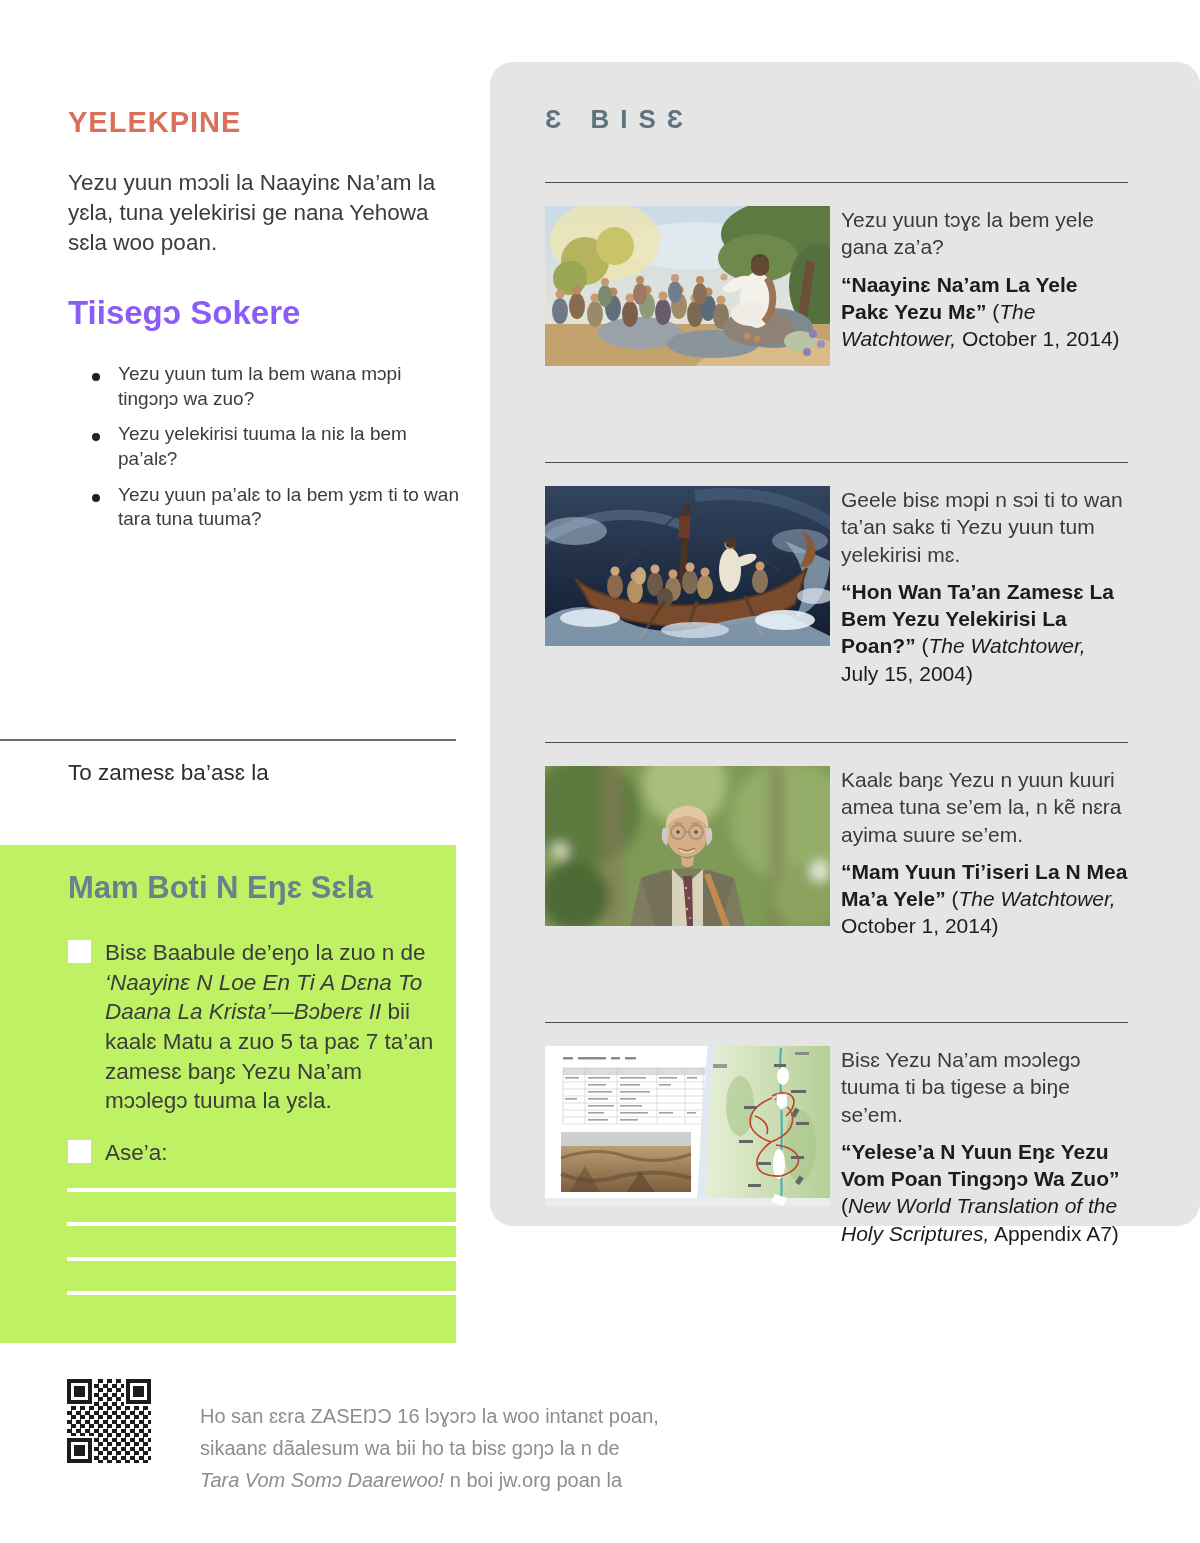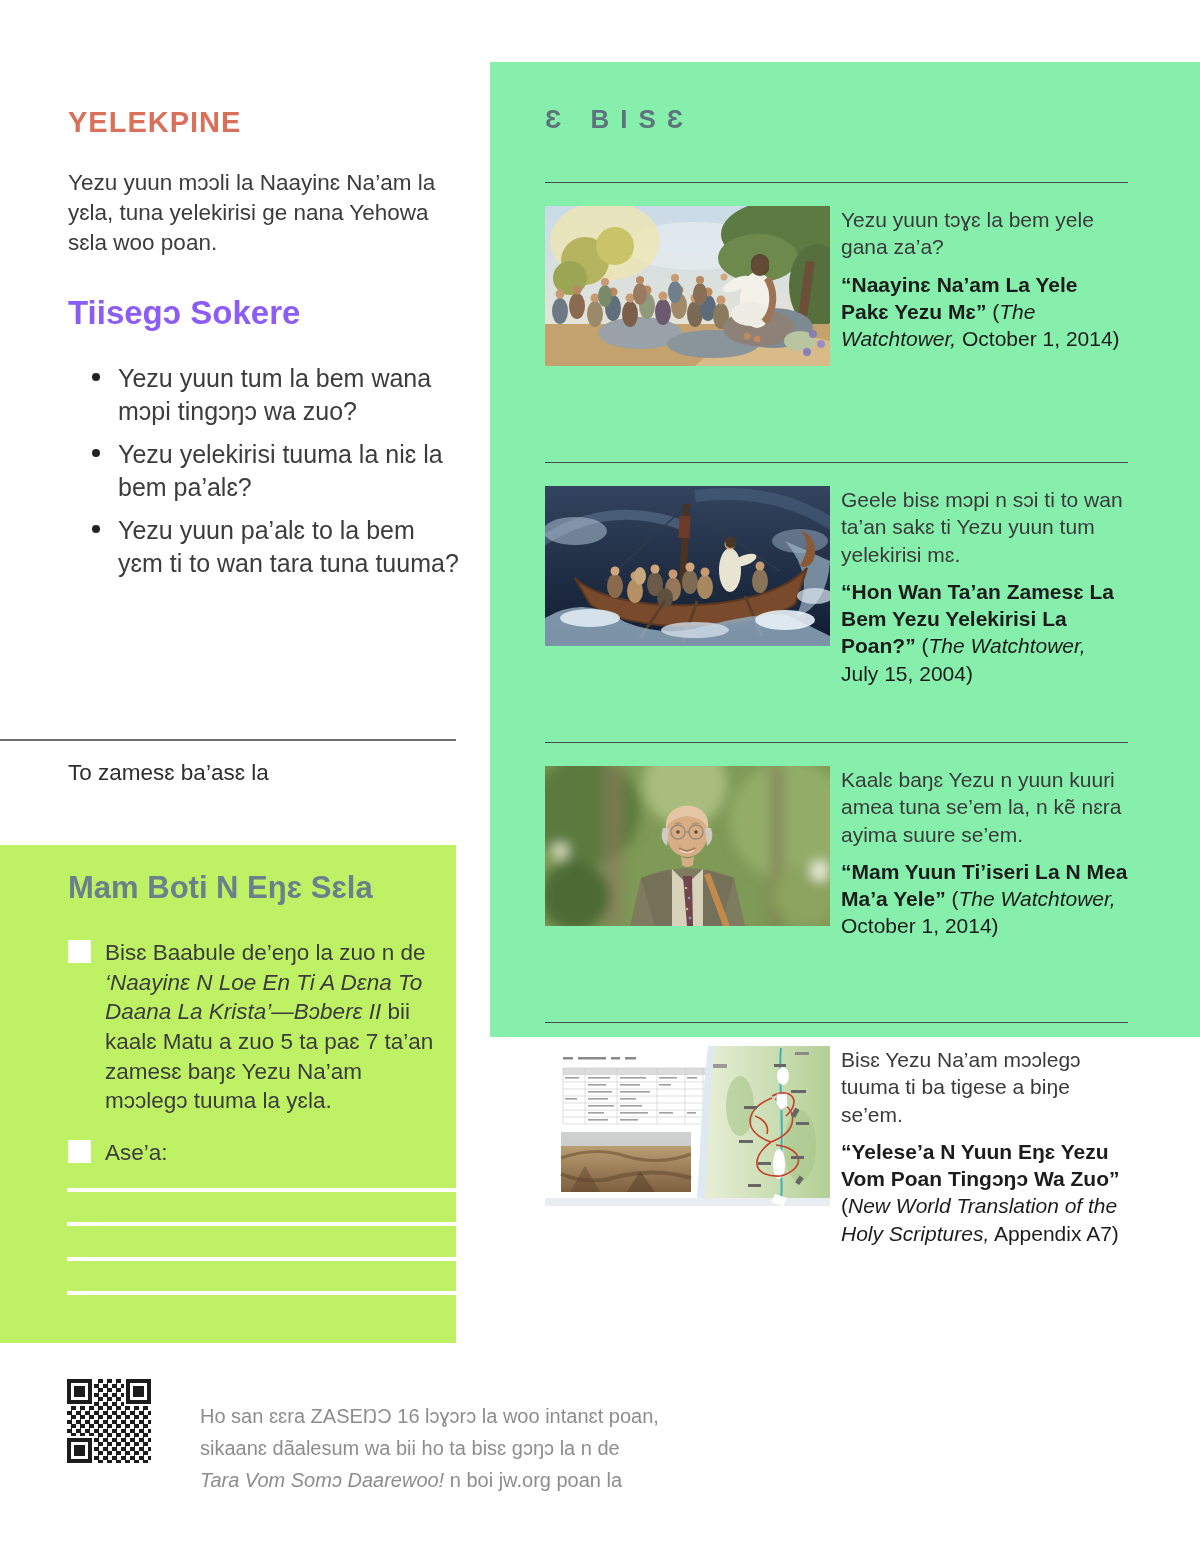--- a/index.html
+++ b/index.html
@@ -25,21 +25,21 @@
   .review-title {
     position:absolute; left:68px; top:294px;
     font-size:33px; font-weight:bold; color:#8b5cf6;
   }
   .review-list {
     position:absolute; left:90px; top:362px; width:372px;
     list-style:none;
   }
   .review-list li {
     position:relative; padding-left:28px; margin-bottom:11px;
-    font-size:25px; line-height:1.3; color:#3c3c3c;
+    font-size:19px; line-height:1.3; color:#3c3c3c;
   }
   .review-list li::before {
     content:""; position:absolute; left:2px; top:11px;
     width:8px; height:8px; border-radius:50%; background:#222;
   }
   .left-divider {
     position:absolute; left:0; top:739px; width:456px; height:0;
     border-top:2px solid #6e6e6e;
   }
   .after-study {
@@ -91,22 +91,23 @@
     content:""; position:absolute; inset:3px; background:#1c1c1c;
   }
   .qr-tl { left:0; top:0; } .qr-tr { right:0; top:0; } .qr-bl { left:0; bottom:0; }
   .footer-text {
     position:absolute; left:200px; top:1400px; width:470px;
     font-size:20px; line-height:1.6; color:#8d8d8d;
   }
 
   
   .right-panel {
-    position:absolute; left:490px; top:62px; width:710px; height:975px;
-    background:#86efac;
+    position:absolute; left:490px; top:62px; width:710px; height:1164px;
+    background:#e5e5e5;
+    border-radius:23px;
   }
   .right-title {
     position:absolute; left:55px; top:42px;
     font-size:26px; font-weight:bold; letter-spacing:11px; color:#5e737e;
   }
   .entry { position:absolute; left:55px; width:583px; }
   .entry-0 { top:120px; } .entry-1 { top:400px; } .entry-2 { top:680px; } .entry-3 { top:960px; }
   .entry-rule { border-top:1.5px solid #444a4f; width:583px; }
   .entry-row { display:flex; margin-top:23px; }
   .entry-img {

